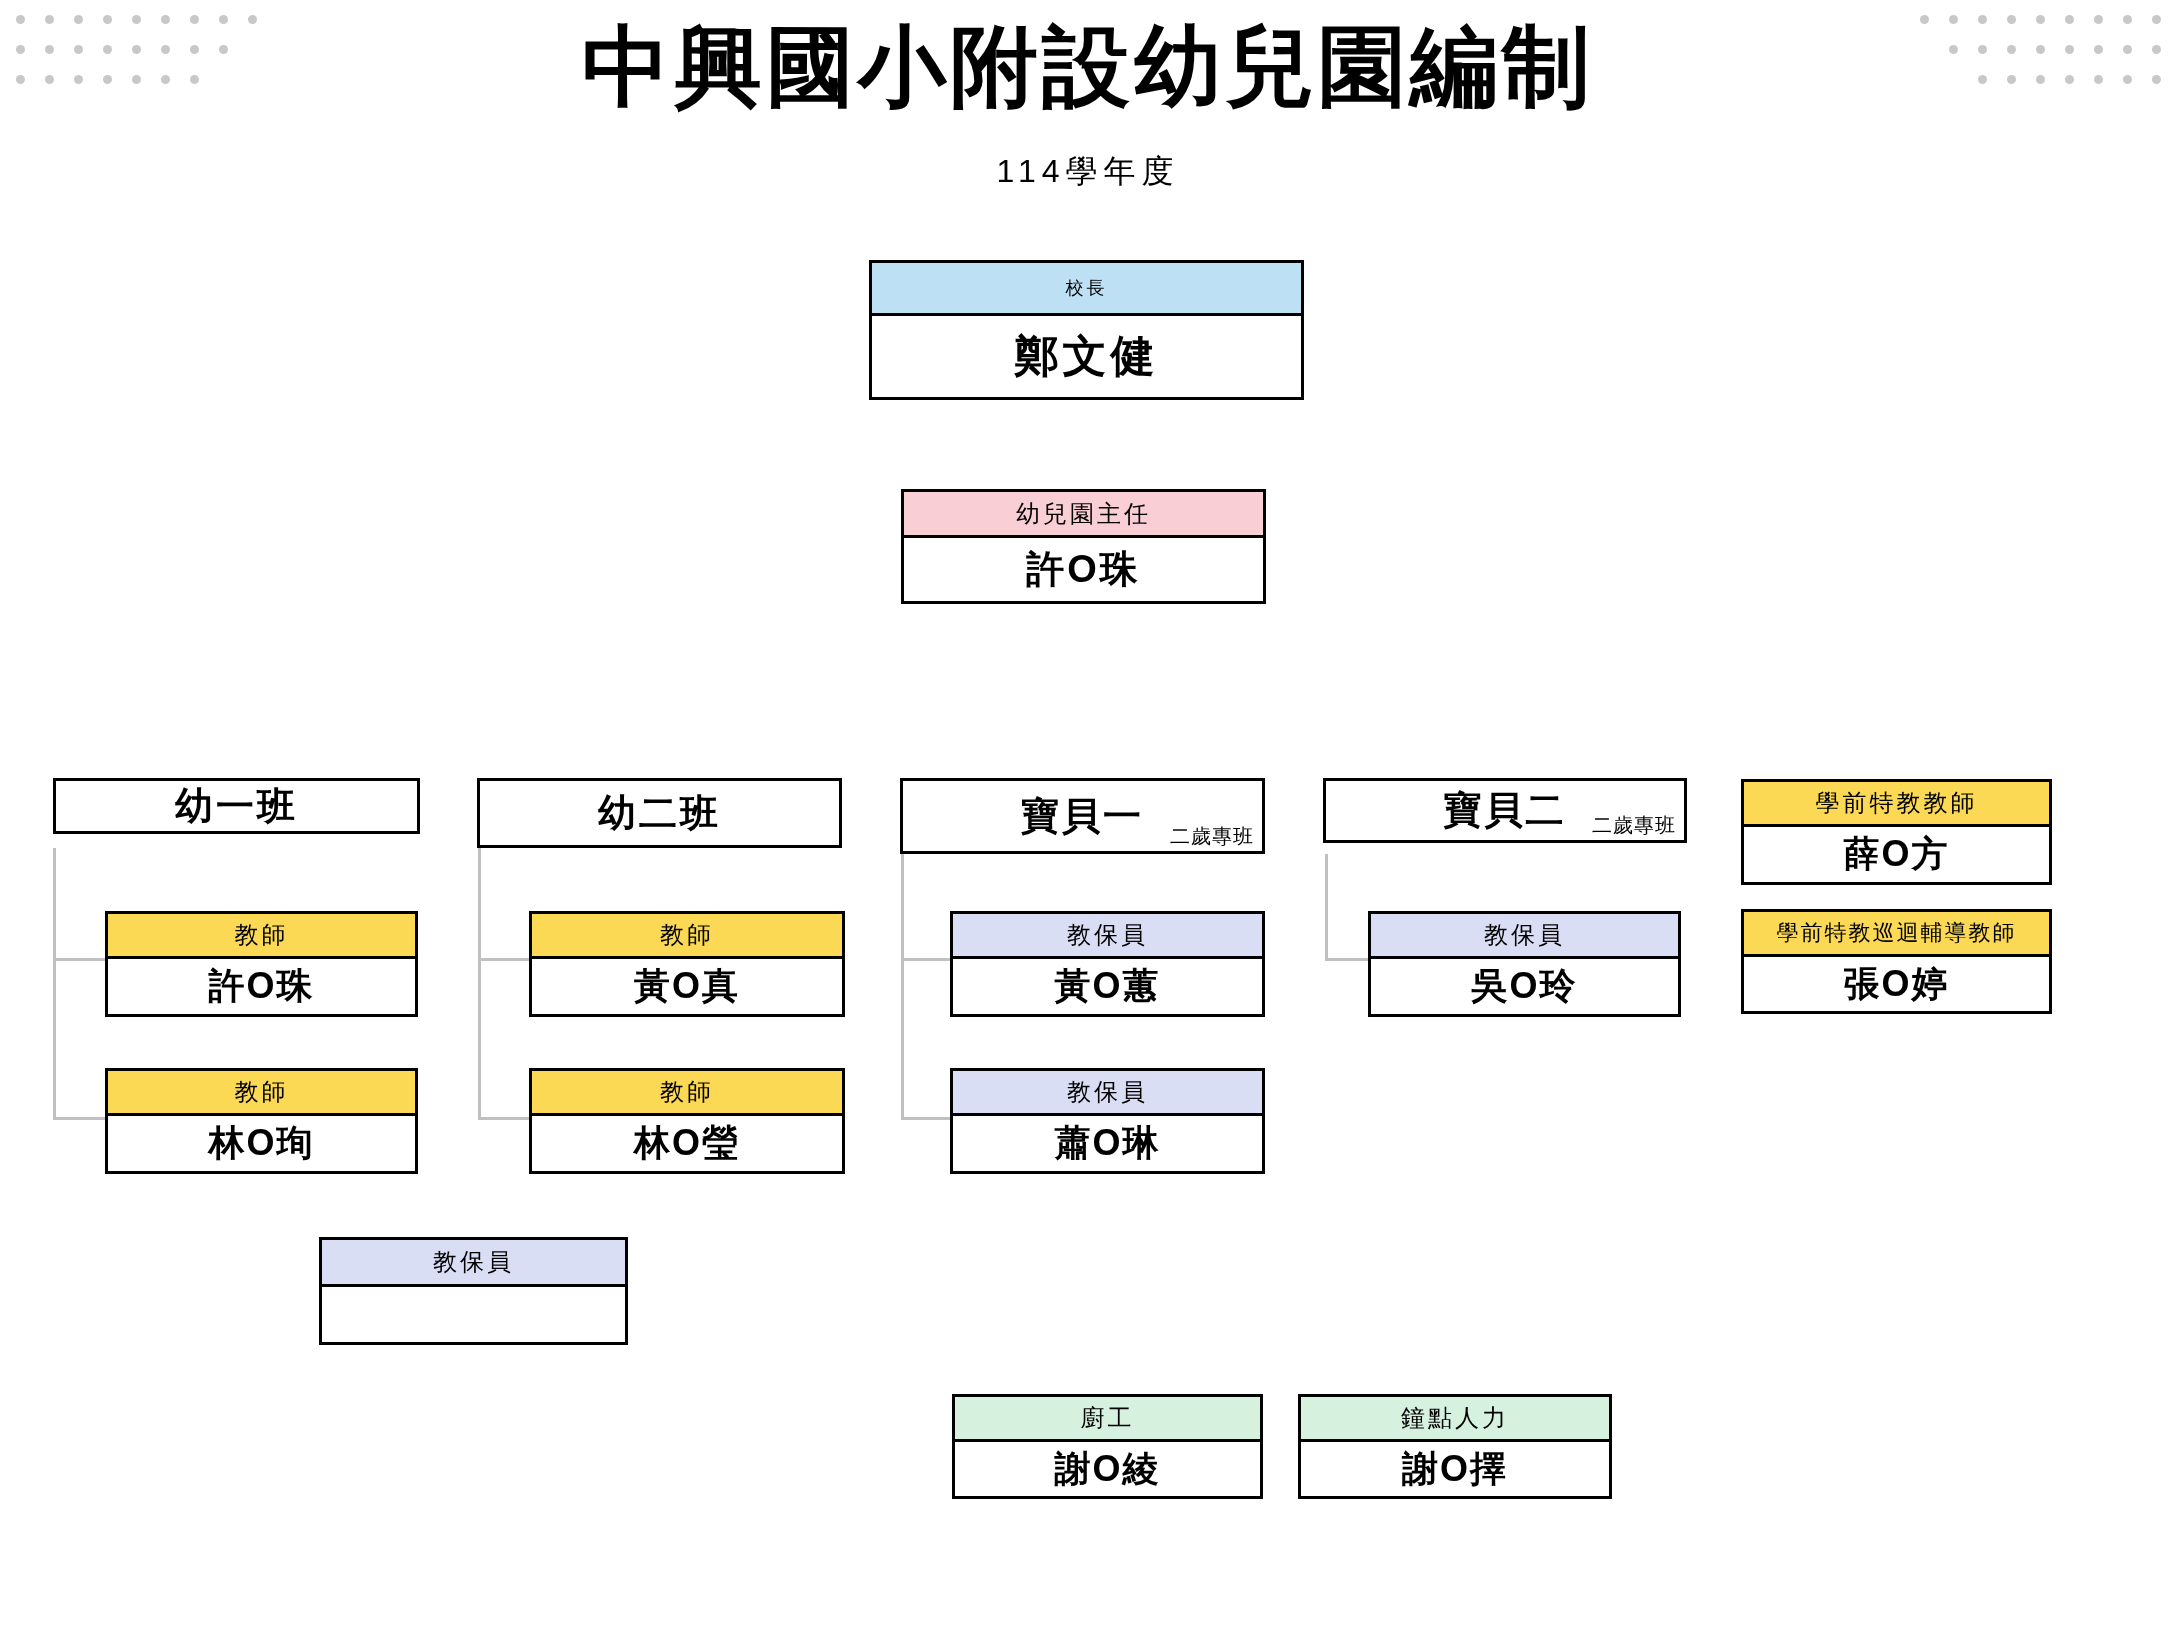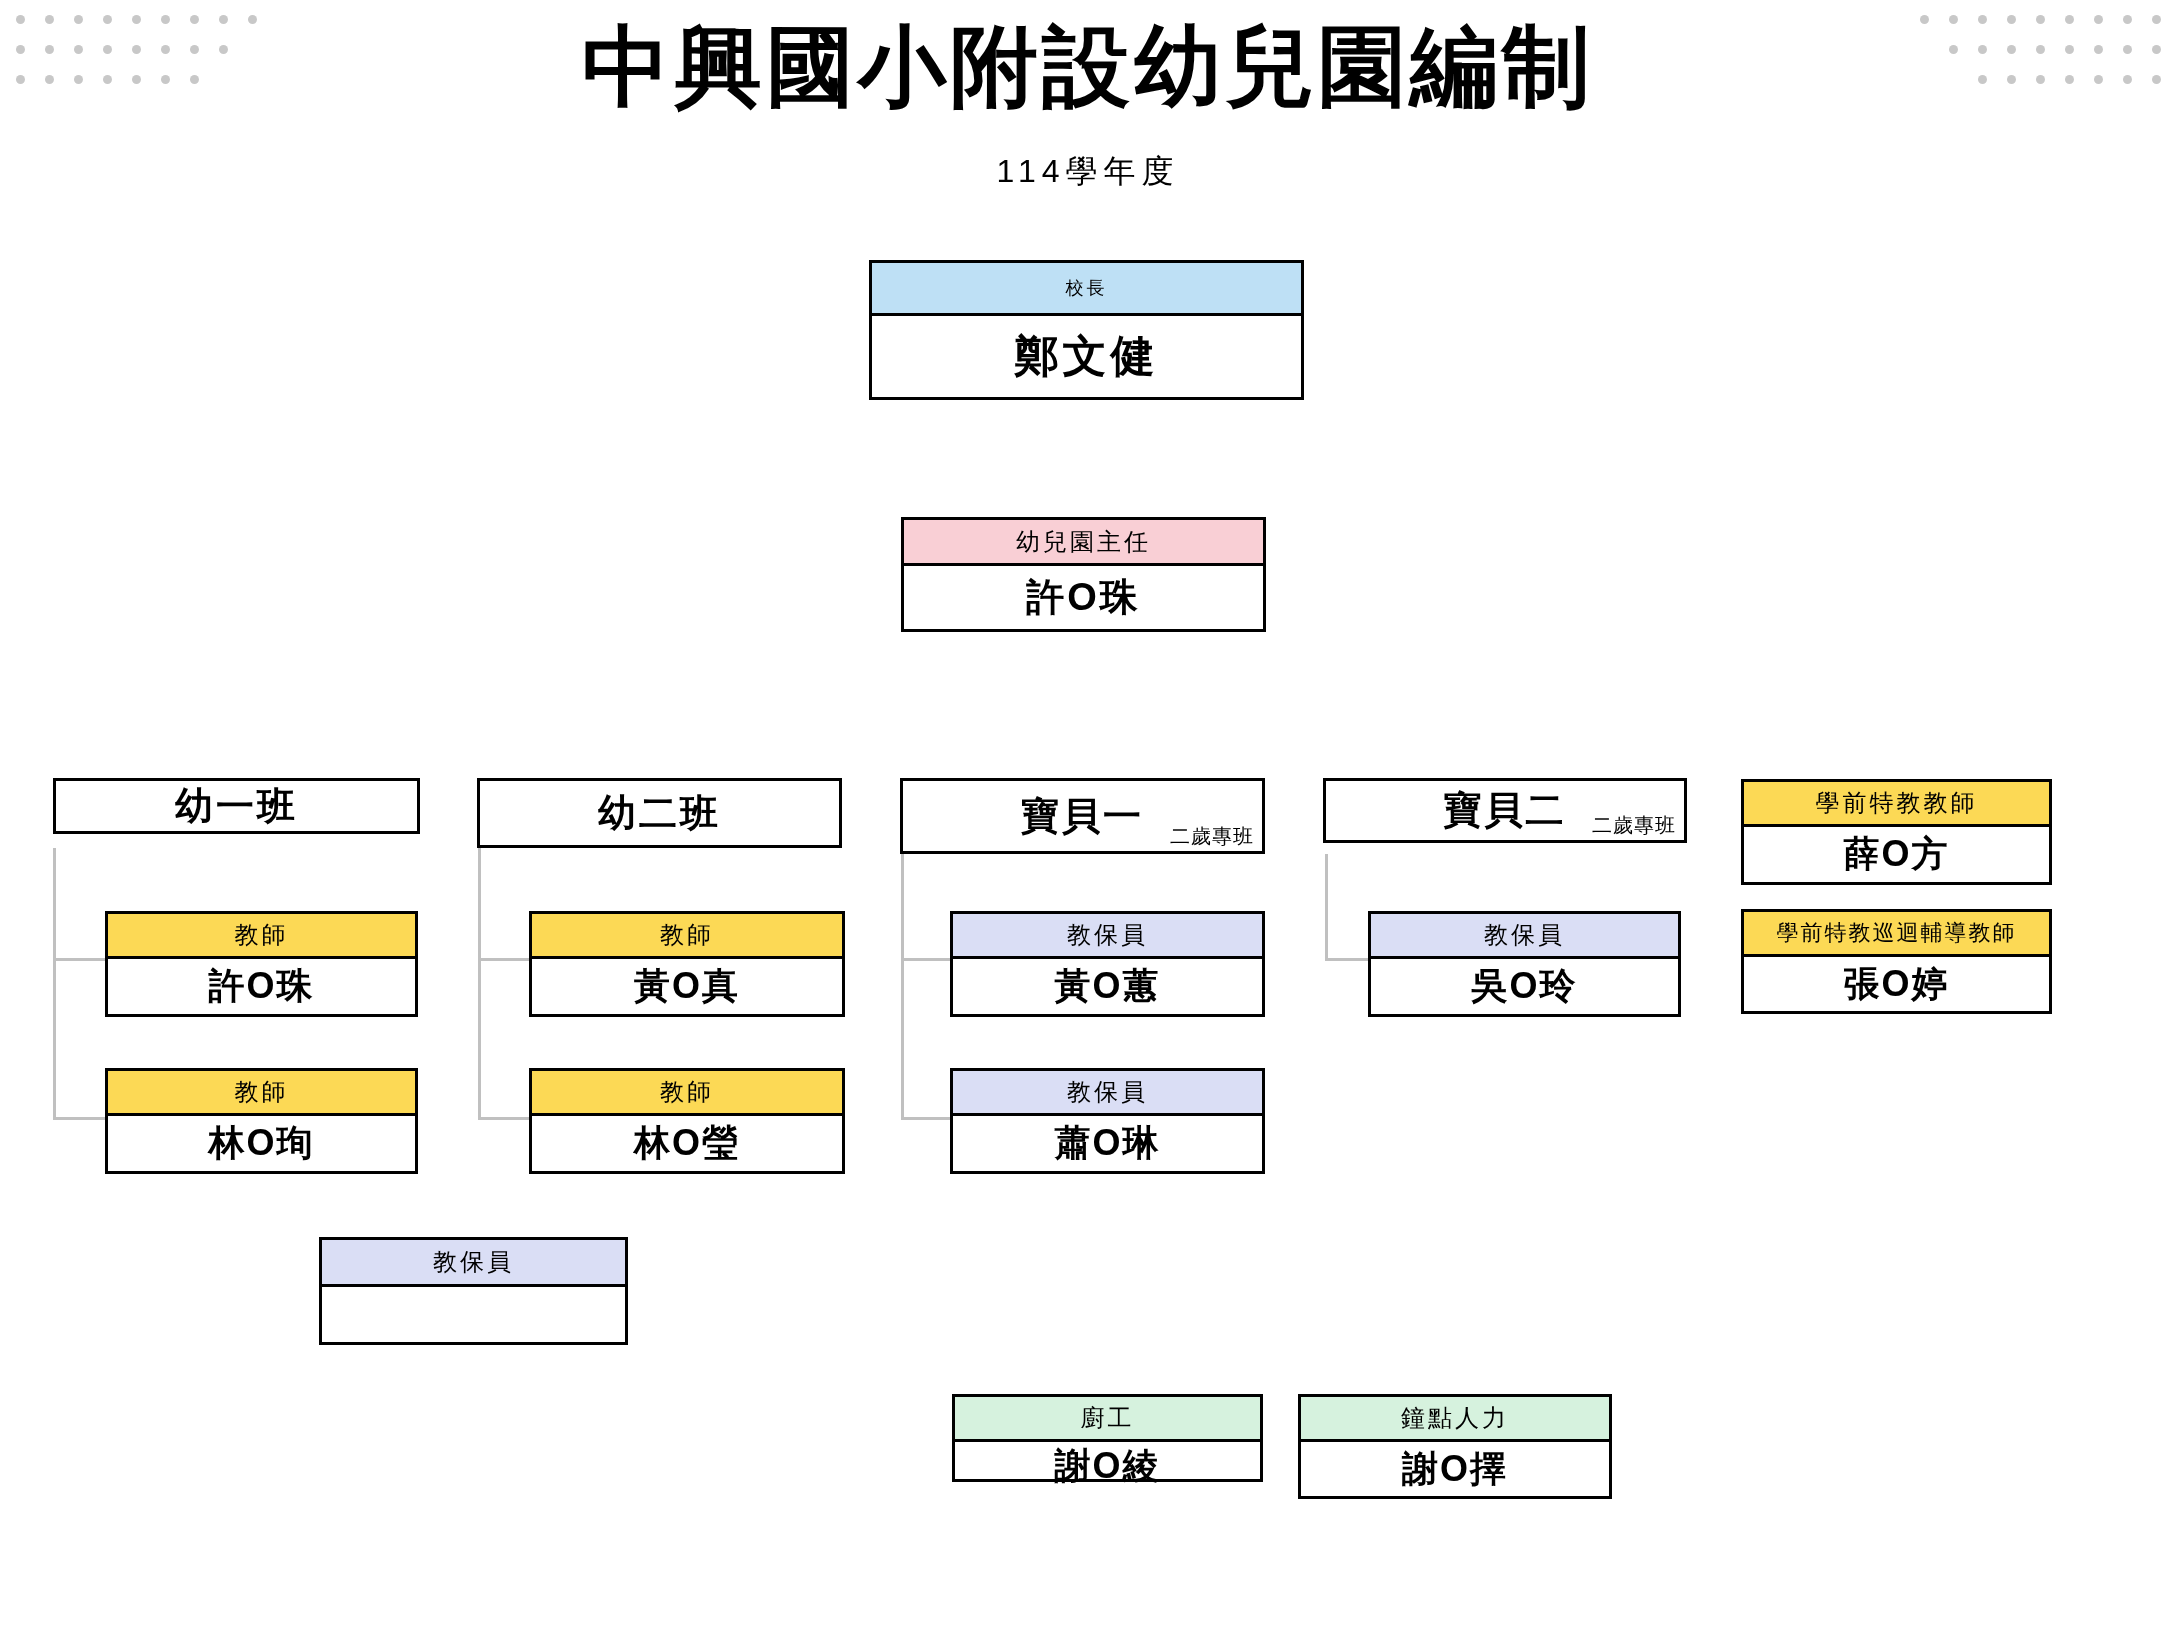--- a/index.html
+++ b/index.html
@@ -114,21 +114,21 @@
 
   <div class="box" style="left:869px;top:260px;width:435px;height:140px;">
     <div class="hdr h-blue" style="height:50px;font-size:18px;">
       <span>校長</span>
     </div>
     <div class="bd big">
       <span>鄭文健</span>
     </div>
   </div>
 
-  <div class="box" style="left:901px;top:517px;width:365px;height:115px;">
+  <div class="box" style="left:901px;top:489px;width:365px;height:115px;">
     <div class="hdr h-pink" style="height:43px;">
       <span>幼兒園主任</span>
     </div>
     <div class="bd med">
       <span>許O珠</span>
     </div>
   </div>
 
   <div class="box classbox" style="left:53px;top:778px;width:367px;height:56px;">
     <span>幼一班</span>
@@ -223,21 +223,21 @@
       <span>張O婷</span>
     </div>
   </div>
 
   <div class="box" style="left:319px;top:1237px;width:309px;height:108px;">
     <div class="hdr h-lav" style="height:44px;">
       <span>教保員</span>
     </div>
   </div>
 
-  <div class="box" style="left:952px;top:1394px;width:311px;height:88px;">
+  <div class="box" style="left:952px;top:1394px;width:311px;height:105px;">
     <div class="hdr h-green" style="height:42px;">
       <span>廚工</span>
     </div>
     <div class="bd">
       <span>謝O綾</span>
     </div>
   </div>
   <div class="box" style="left:1298px;top:1394px;width:314px;height:105px;">
     <div class="hdr h-green" style="height:42px;">
       <span>鐘點人力</span>

